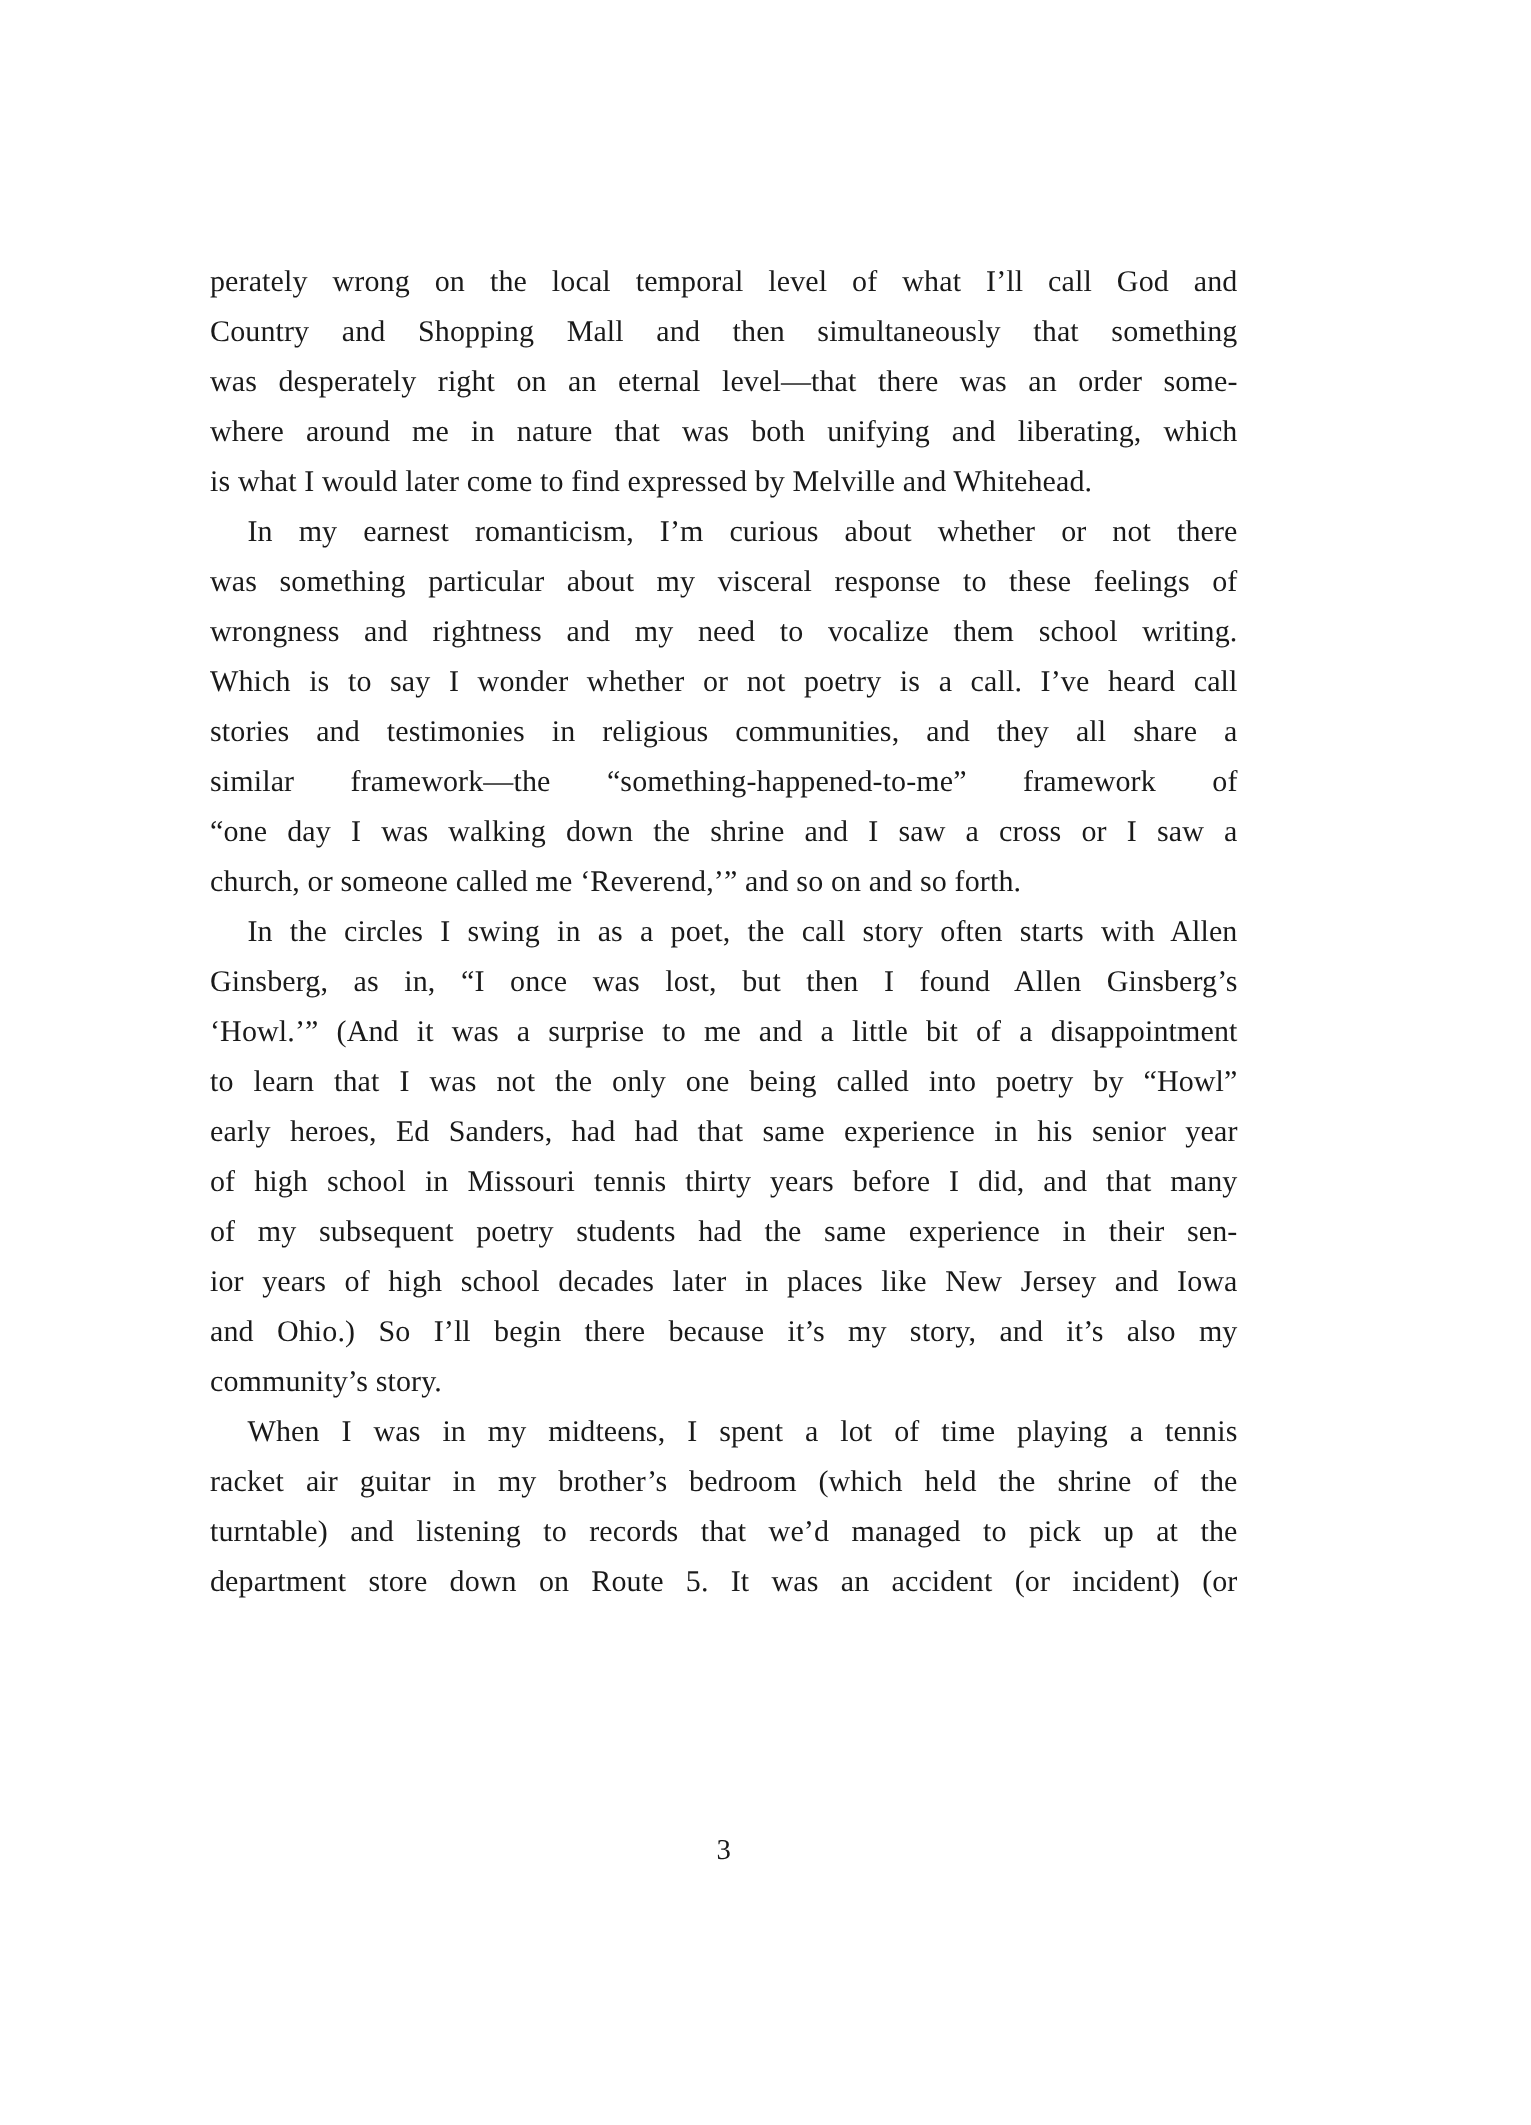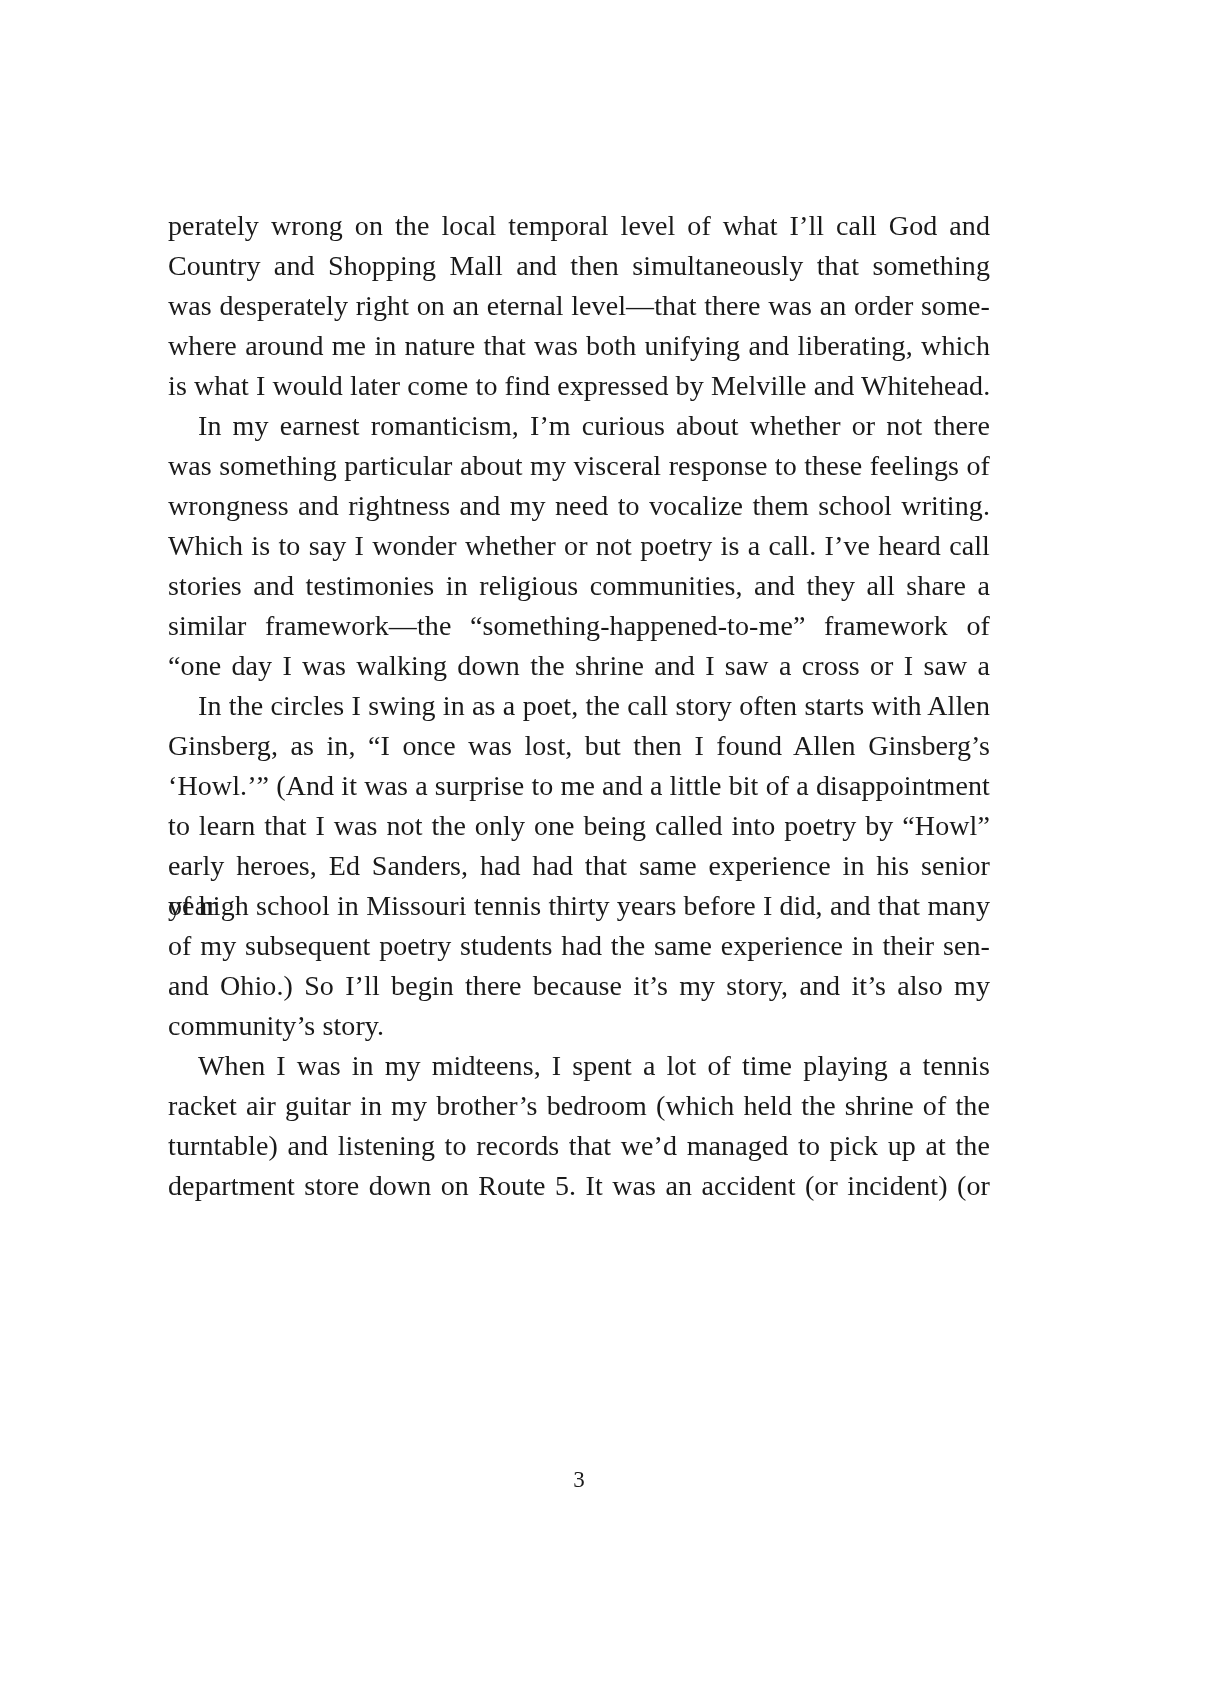--- a/index.html
+++ b/index.html
@@ -18,21 +18,21 @@
   }
   .text-block {
     position: absolute;
     left: 168px; top: 206px;
     width: 822px;
   }
   .paragraph { margin: 0; padding: 0; }
   .line {
     height: 40px;
     line-height: 40px;
-    font-size: 28px;
+    font-size: 24px;
     letter-spacing: 0.1px;
     text-align: left;
     white-space: nowrap;
   }
   .line.justify {
     white-space: normal;
     text-align: justify;
     text-align-last: justify;
     text-justify: inter-word;
   }
@@ -59,29 +59,31 @@
         <div class="line">is what I would later come to find expressed by Melville and Whitehead.</div>
       </div>
       <div class="paragraph">
         <div class="line justify indent">In my earnest romanticism, I’m curious about whether or not there</div>
         <div class="line justify">was something particular about my visceral response to these feelings of</div>
         <div class="line justify">wrongness and rightness and my need to vocalize them school writing.</div>
         <div class="line justify">Which is to say I wonder whether or not poetry is a call. I’ve heard call</div>
         <div class="line justify">stories and testimonies in religious communities, and they all share a</div>
         <div class="line justify">similar framework—the “something-happened-to-me” framework of</div>
         <div class="line justify">“one day I was walking down the shrine and I saw a cross or I saw a</div>
+        <div class="line">church, or someone called me ‘Reverend,’” and so on and so forth.</div>
       </div>
       <div class="paragraph">
         <div class="line justify indent">In the circles I swing in as a poet, the call story often starts with Allen</div>
         <div class="line justify">Ginsberg, as in, “I once was lost, but then I found Allen Ginsberg’s</div>
         <div class="line justify">‘Howl.’” (And it was a surprise to me and a little bit of a disappointment</div>
         <div class="line justify">to learn that I was not the only one being called into poetry by “Howl”</div>
         <div class="line justify">early heroes, Ed Sanders, had had that same experience in his senior year</div>
         <div class="line justify">of high school in Missouri tennis thirty years before I did, and that many</div>
         <div class="line justify">of my subsequent poetry students had the same experience in their sen-</div>
+        <div class="line justify">ior years of high school decades later in places like New Jersey and Iowa</div>
         <div class="line justify">and Ohio.) So I’ll begin there because it’s my story, and it’s also my</div>
         <div class="line">community’s story.</div>
       </div>
       <div class="paragraph">
         <div class="line justify indent">When I was in my midteens, I spent a lot of time playing a tennis</div>
         <div class="line justify">racket air guitar in my brother’s bedroom (which held the shrine of the</div>
         <div class="line justify">turntable) and listening to records that we’d managed to pick up at the</div>
         <div class="line justify">department store down on Route 5. It was an accident (or incident) (or</div>
       </div>
     </div>

